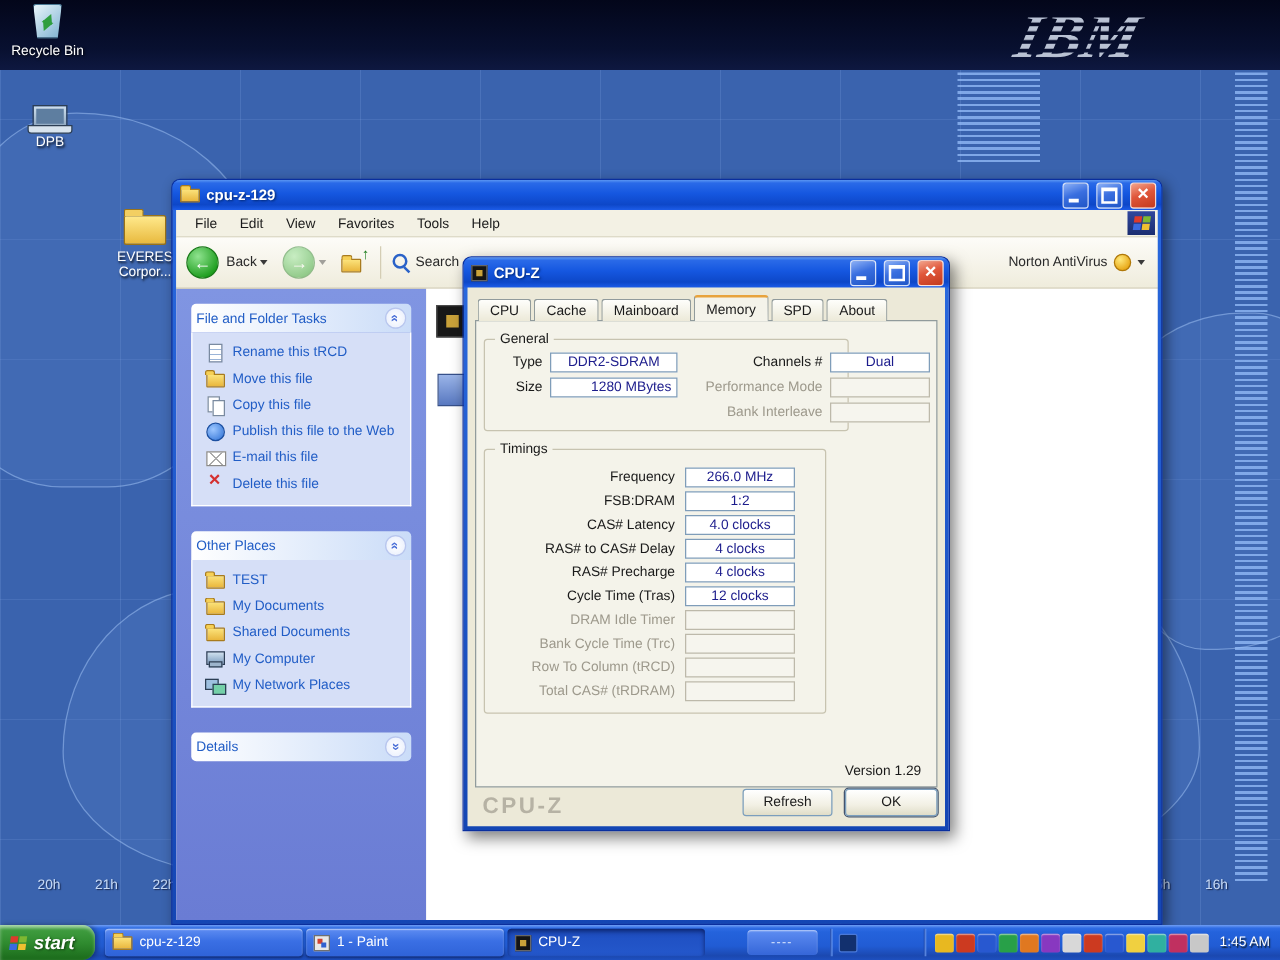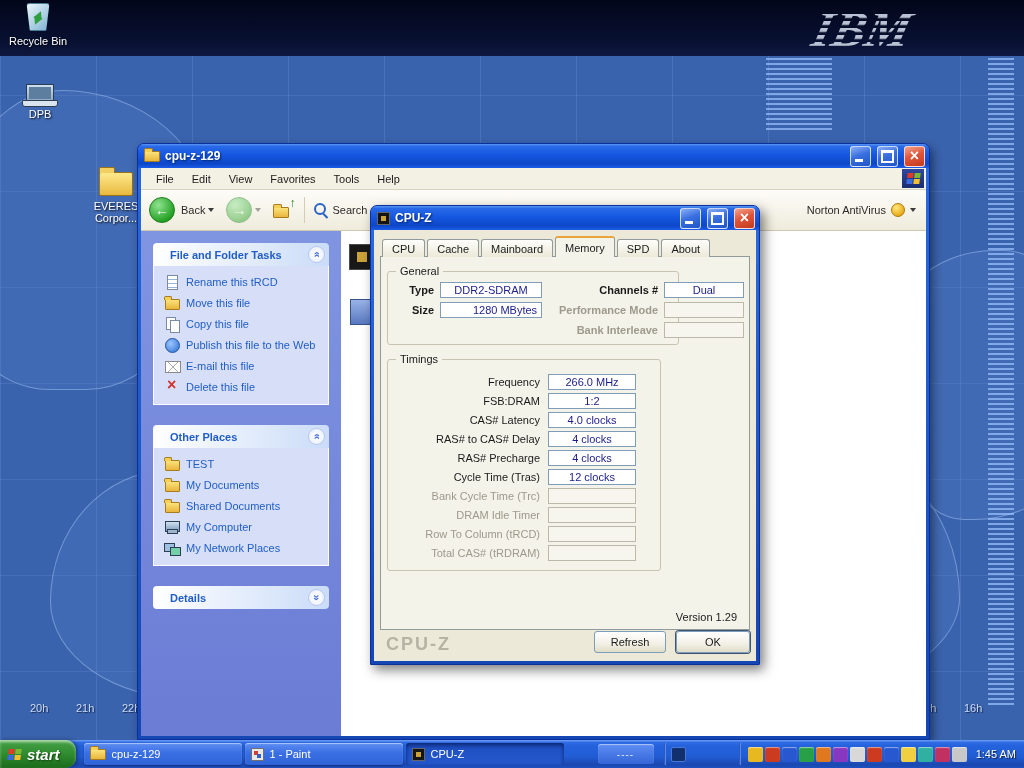--- a/index.html
+++ b/index.html
@@ -90,21 +90,21 @@
   .norton-ico { width:14px; height:14px; border-radius:50%; background:radial-gradient(circle at 35% 30%, #ffe87a, #e8a818 75%); border:1px solid #b07808; }
   .xbody { flex:1; display:flex; min-height:0; }
   .xsidebar { flex:0 0 200px; background:linear-gradient(180deg,#8095e2 0%,#6a7cd4 100%); padding:12px; overflow:hidden; }
   .xcontent { flex:1; background:#fff; position:relative; }
   .sliver1 { position:absolute; left:8px; top:13px; width:26px; height:26px; background:#181818; border:1px solid #4a4a4a; }
   .sliver1::after { content:""; position:absolute; inset:7px; background:#caa23a; }
   .sliver2 { position:absolute; left:9px; top:68px; width:22px; height:26px; border:1px solid #36508a; background:linear-gradient(#9ab4e8,#5878c0); }
 
   .tpanel { width:176px; margin-bottom:20px; }
   .tpanel-h { height:23px; border-radius:4px 4px 0 0; background:linear-gradient(90deg,#ffffff,#cadcf8);
-    display:flex; align-items:center; padding:0 4px 0 17px; color:#215dc6; font-weight:bold; font-size:11px; }
+    display:flex; align-items:center; padding:0 4px 0 4px; color:#215dc6; font-weight:normal; font-size:11px; }
   .tpanel-h .ht { flex:1; }
   .chev { width:17px; height:17px; border-radius:50%; background:radial-gradient(#ffffff,#e6edfc); border:1px solid #b8c6ee;
     color:#4a70d8; display:flex; align-items:center; justify-content:center; font-weight:bold; }
   .chev::before { content:"\00bb"; font-size:11px; line-height:1; display:block; transform:rotate(-90deg); }
   .chev.down::before { transform:rotate(90deg); }
   .tpanel-b { background:#d6dff7; border:1px solid #fff; border-top:none; padding:8px 2px 10px 10px; display:flex; flex-direction:column; gap:6px; }
   .titem { display:flex; align-items:center; gap:6px; color:#215dc6; font-size:11px; white-space:nowrap; cursor:pointer; height:15px; }
   .ic { width:16px; height:16px; flex:0 0 16px; position:relative; }
   .ic-page::before { content:""; position:absolute; left:3px; top:1px; width:9px; height:13px; background:
     repeating-linear-gradient(#fff 0 3px, #9ab4d8 3px 4px); border:1px solid #7a8aa0; }
@@ -130,21 +130,21 @@
   .zbody { margin:0 3px 3px; height:calc(100% - 27px); background:#ece9d8; padding:6px 6px 0; position:relative; }
   .ztabs { display:flex; height:21px; padding-left:2px; position:relative; z-index:2; }
   .ztab { padding:3px 9px 0; font-size:11px; color:#1a1a1a; border:1px solid #919b9c; border-bottom:none;
     border-radius:3px 3px 0 0; background:linear-gradient(#fefefb,#ece9d8); margin-right:2px; position:relative; top:3px; height:18px; }
   .ztab.active { top:0; height:21px; padding-top:4px; background:#f4f3ea; border-top:2px solid #e8a33d; z-index:3; }
   .zpage { position:relative; border:1px solid #919b9c; background:#f4f3ea; height:374px; margin-top:-1px; }
   .group { position:absolute; border:1px solid #c7c3b0; border-radius:3px; }
   .legend { position:absolute; top:-7px; left:8px; background:#f4f3ea; padding:0 4px; font-size:11px; color:#1a1a1a; }
   .g-general { left:6px; top:14px; width:292px; height:74px; }
   .g-timings { left:6px; top:102px; width:274px; height:212px; }
-  .lab { position:absolute; font-size:11px; color:#1a1a1a; text-align:right;font-weight:bold; }
+  .lab { position:absolute; font-size:11px; color:#1a1a1a; text-align:right; }
   .lab.dis { color:#9d998c; }
   .fld { position:absolute; height:16px; background:#fff; border:1px solid #7f9db9; color:#1c1c8c; font-size:11px;
     display:flex; align-items:center; justify-content:center; }
   .fld.dis { background:#f6f5ee; border-color:#bdb9aa; }
   .trows { padding-top:12px; }
   .trow { display:flex; align-items:center; height:19px; }
   .trow .tlab { flex:0 0 160px; text-align:right; padding-right:8px; font-size:11px; color:#1a1a1a; }
   .trow.dis .tlab { color:#9d998c; }
   .trow .tfld { width:88px; height:16px; background:#fff; border:1px solid #7f9db9; color:#1c1c8c; font-size:11px;
     display:flex; align-items:center; justify-content:center; }
@@ -404,25 +404,25 @@
               </div>
             <div class="trow">
                 <span class="tlab">RAS# Precharge</span>
                 <span class="tfld">4 clocks</span>
               </div>
             <div class="trow">
                 <span class="tlab">Cycle Time (Tras)</span>
                 <span class="tfld">12 clocks</span>
               </div>
             <div class="trow dis">
+                <span class="tlab">DRAM Idle Timer</span>
+                <span class="tfld"></span>
+              </div>
+            <div class="trow dis">
                 <span class="tlab">Bank Cycle Time (Trc)</span>
-                <span class="tfld"></span>
-              </div>
-            <div class="trow dis">
-                <span class="tlab">DRAM Idle Timer</span>
                 <span class="tfld"></span>
               </div>
             <div class="trow dis">
                 <span class="tlab">Row To Column (tRCD)</span>
                 <span class="tfld"></span>
               </div>
             <div class="trow dis">
                 <span class="tlab">Total CAS# (tRDRAM)</span>
                 <span class="tfld"></span>
               </div>

